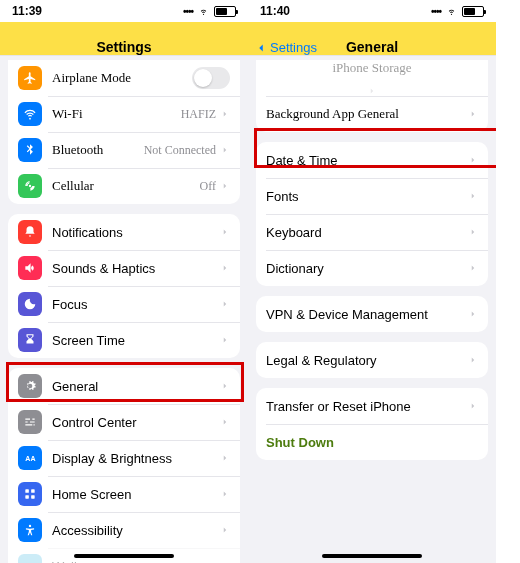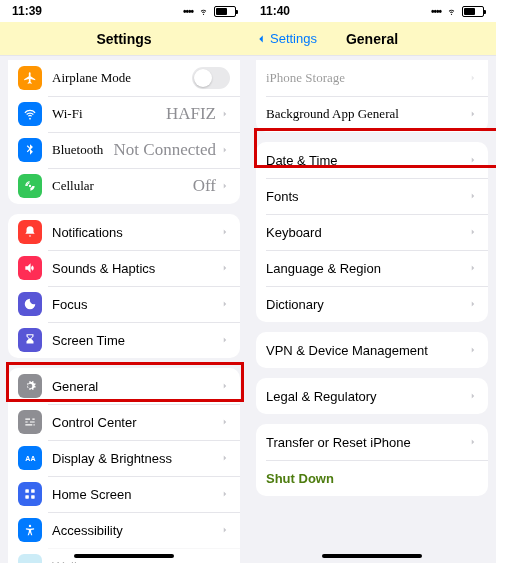--- a/index.html
+++ b/index.html
@@ -11,40 +11,40 @@
   .statusbar { height: 22px; display: flex; align-items: center; justify-content: space-between; padding: 0 12px; font-size: 12px; font-weight: 600; background: #fff; color: #000; }
   .status-icons { display: flex; align-items: center; gap: 4px; }
   .status-dots { letter-spacing: -1px; font-size: 10px; color:#000; }
   .wifi-svg { width: 13px; height: 10px; }
   .battery { width: 22px; height: 11px; border: 1px solid #000; border-radius: 2px; position: relative; display: flex; align-items: center; }
   .battery::after { content:""; position:absolute; right:-3px; top:3px; width:2px; height:4px; background:#000; border-radius:0 1px 1px 0; }
   .battery-fill { height:7px; margin-left:1px; background:#000; border-radius:1px; }
   .battery-fill.half { width: 11px; }
 
   
-  .navbar { height: 34px; display:flex; align-items:center; justify-content:center; position:relative; background:#fef9c3; border-bottom:1px solid #e5e5ea; }
+  .navbar { height: 34px; display:flex; align-items:flex-end; justify-content:center; position:relative; background:#fde047; border-bottom:1px solid #e5e5ea; }
   .nav-title { font-size: 14px; font-weight: 600; color:#000; }
   .nav-back { position:absolute; left:6px; display:flex; align-items:center; gap:2px; color:#007aff; font-size:13px; }
   .nav-back svg { width:14px; height:14px; }
 
   
   .scroll { flex:1; overflow:hidden; background:#f2f2f6; }
 
   
   .group { background:#fff; margin: 10px 8px 0 8px; border-radius:10px; overflow:hidden; }
   .group.first { margin-top: 4px; border-top-left-radius:0; border-top-right-radius:0;font-family:Liberation Serif, serif; }
 
   
   .row { display:flex; align-items:center; height:36px; padding: 0 10px; position:relative; }
   .row + .row::before { content:""; position:absolute; left:40px; right:0; top:0; height:1px; background:#e5e5ea; }
   .row.noicon + .row.noicon::before { left:10px; }
   .icon { width:24px; height:24px; border-radius:6px; display:flex; align-items:center; justify-content:center; margin-right:10px; flex-shrink:0; color:#fff; }
   .icon svg { width:14px; height:14px; }
   .label { flex:1; font-size:13px; font-weight:500; color:#000; }
-  .value { font-size:17px; color:#8e8e93; margin-right:4px; }
+  .value { font-size:12px; color:#8e8e93; margin-right:4px; }
   .chevron { color:#c7c7cc; }
   .chevron svg { width:10px; height:10px; display:block; }
   .toggle { width:38px; height:22px; border-radius:11px; background:#e9e9eb; position:relative; }
   .toggle::after { content:""; position:absolute; left:2px; top:2px; width:18px; height:18px; background:#fff; border-radius:50%; box-shadow:0 1px 2px rgba(0,0,0,.2); }
   .link-blue { color:#4d7c0f;font-weight:bold; }
 
   
   .highlight { position:absolute; border:3px solid #d40000; pointer-events:none; }
 
   
@@ -296,21 +296,21 @@
             <path fill="currentColor" d="M15 6l-6 6 6 6"></path>
           </svg>
         <span>Settings</span>
       </div>
       <span class="nav-title">General</span>
     </div>
 
     <div class="scroll">
 
       <div class="group first">
-        <div class="row noicon" style="opacity:.4;">
+        <div class="row noicon" style="opacity:.4;flex-direction:column;">
           <span class="label">iPhone Storage</span>
           <span class="chevron">
               <svg viewBox="0 0 24 24">
                 <path fill="currentColor" d="M9 6l6 6-6 6"></path>
               </svg>
             </span>
         </div>
         <div class="row noicon">
           <span class="label">Background App General</span>
           <span class="chevron">
@@ -333,28 +333,20 @@
         <div class="row noicon">
           <span class="label">Fonts</span>
           <span class="chevron">
               <svg viewBox="0 0 24 24">
                 <path fill="currentColor" d="M9 6l6 6-6 6"></path>
               </svg>
             </span>
         </div>
         <div class="row noicon">
           <span class="label">Keyboard</span>
-          <span class="chevron">
-              <svg viewBox="0 0 24 24">
-                <path fill="currentColor" d="M9 6l6 6-6 6"></path>
-              </svg>
-            </span>
-        </div>
-        <div class="row noicon">
-          <span class="label">Language &amp; Region</span>
           <span class="chevron">
               <svg viewBox="0 0 24 24">
                 <path fill="currentColor" d="M9 6l6 6-6 6"></path>
               </svg>
             </span>
         </div>
         <div class="row noicon">
           <span class="label">Dictionary</span>
           <span class="chevron">
               <svg viewBox="0 0 24 24">

